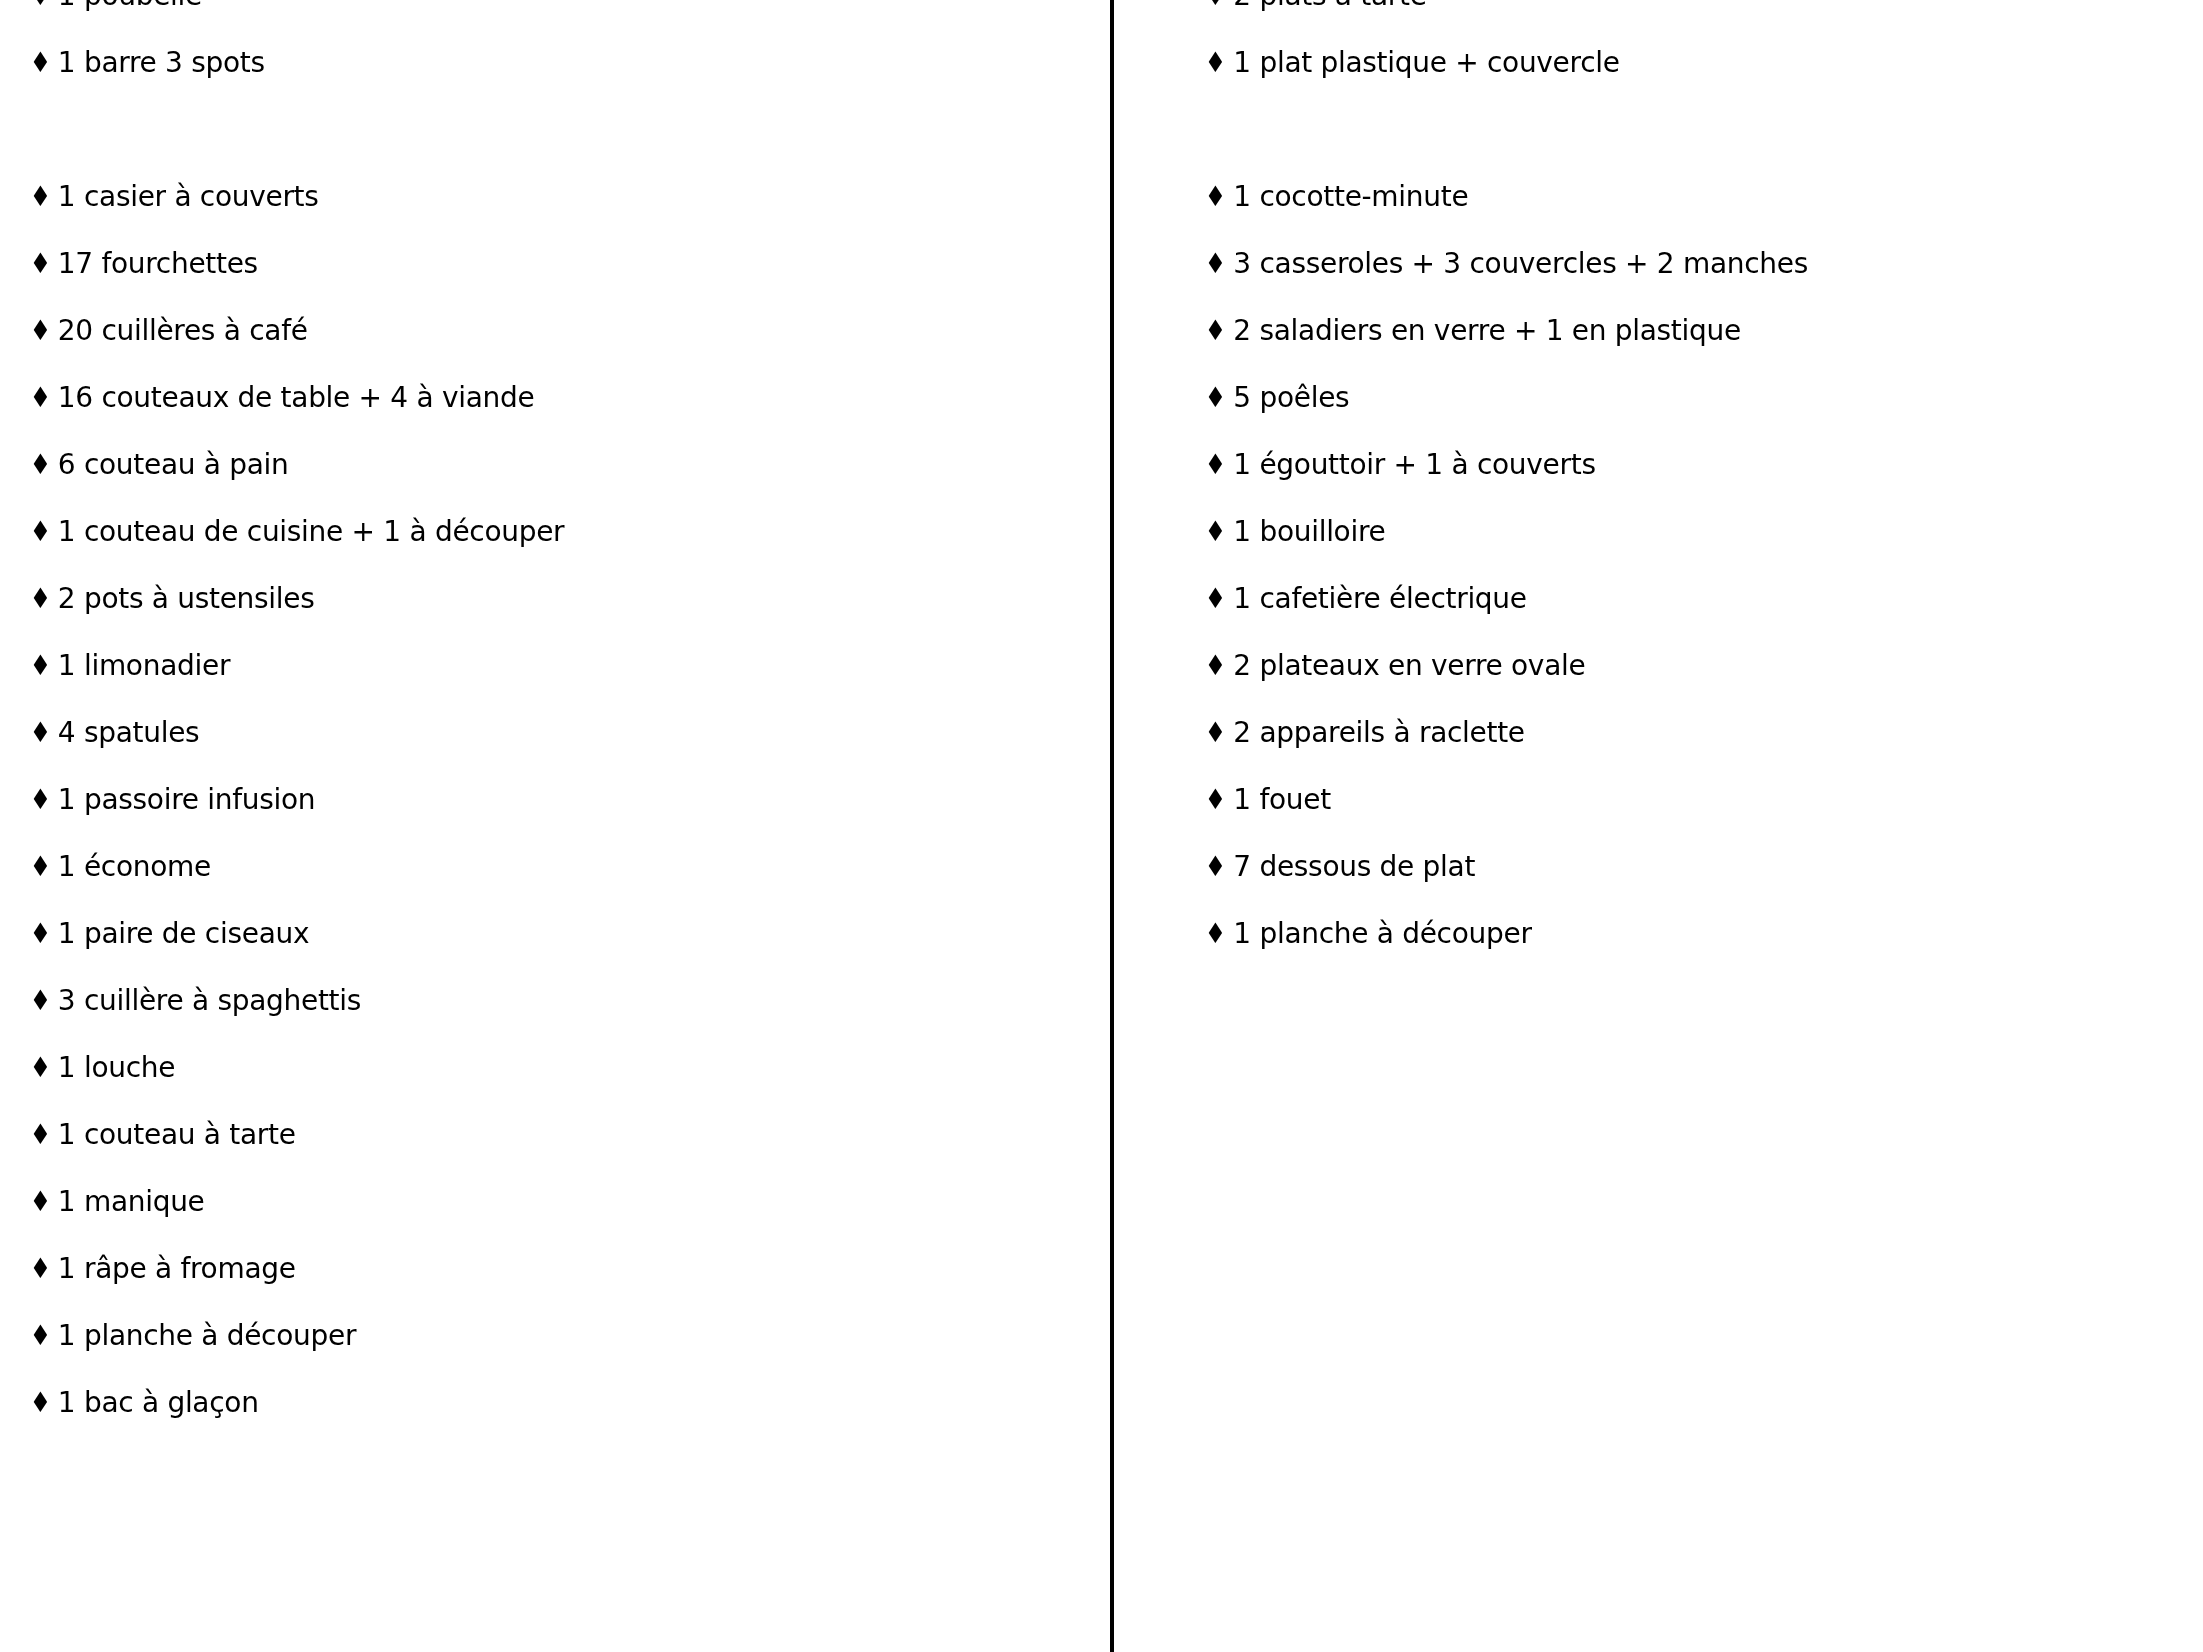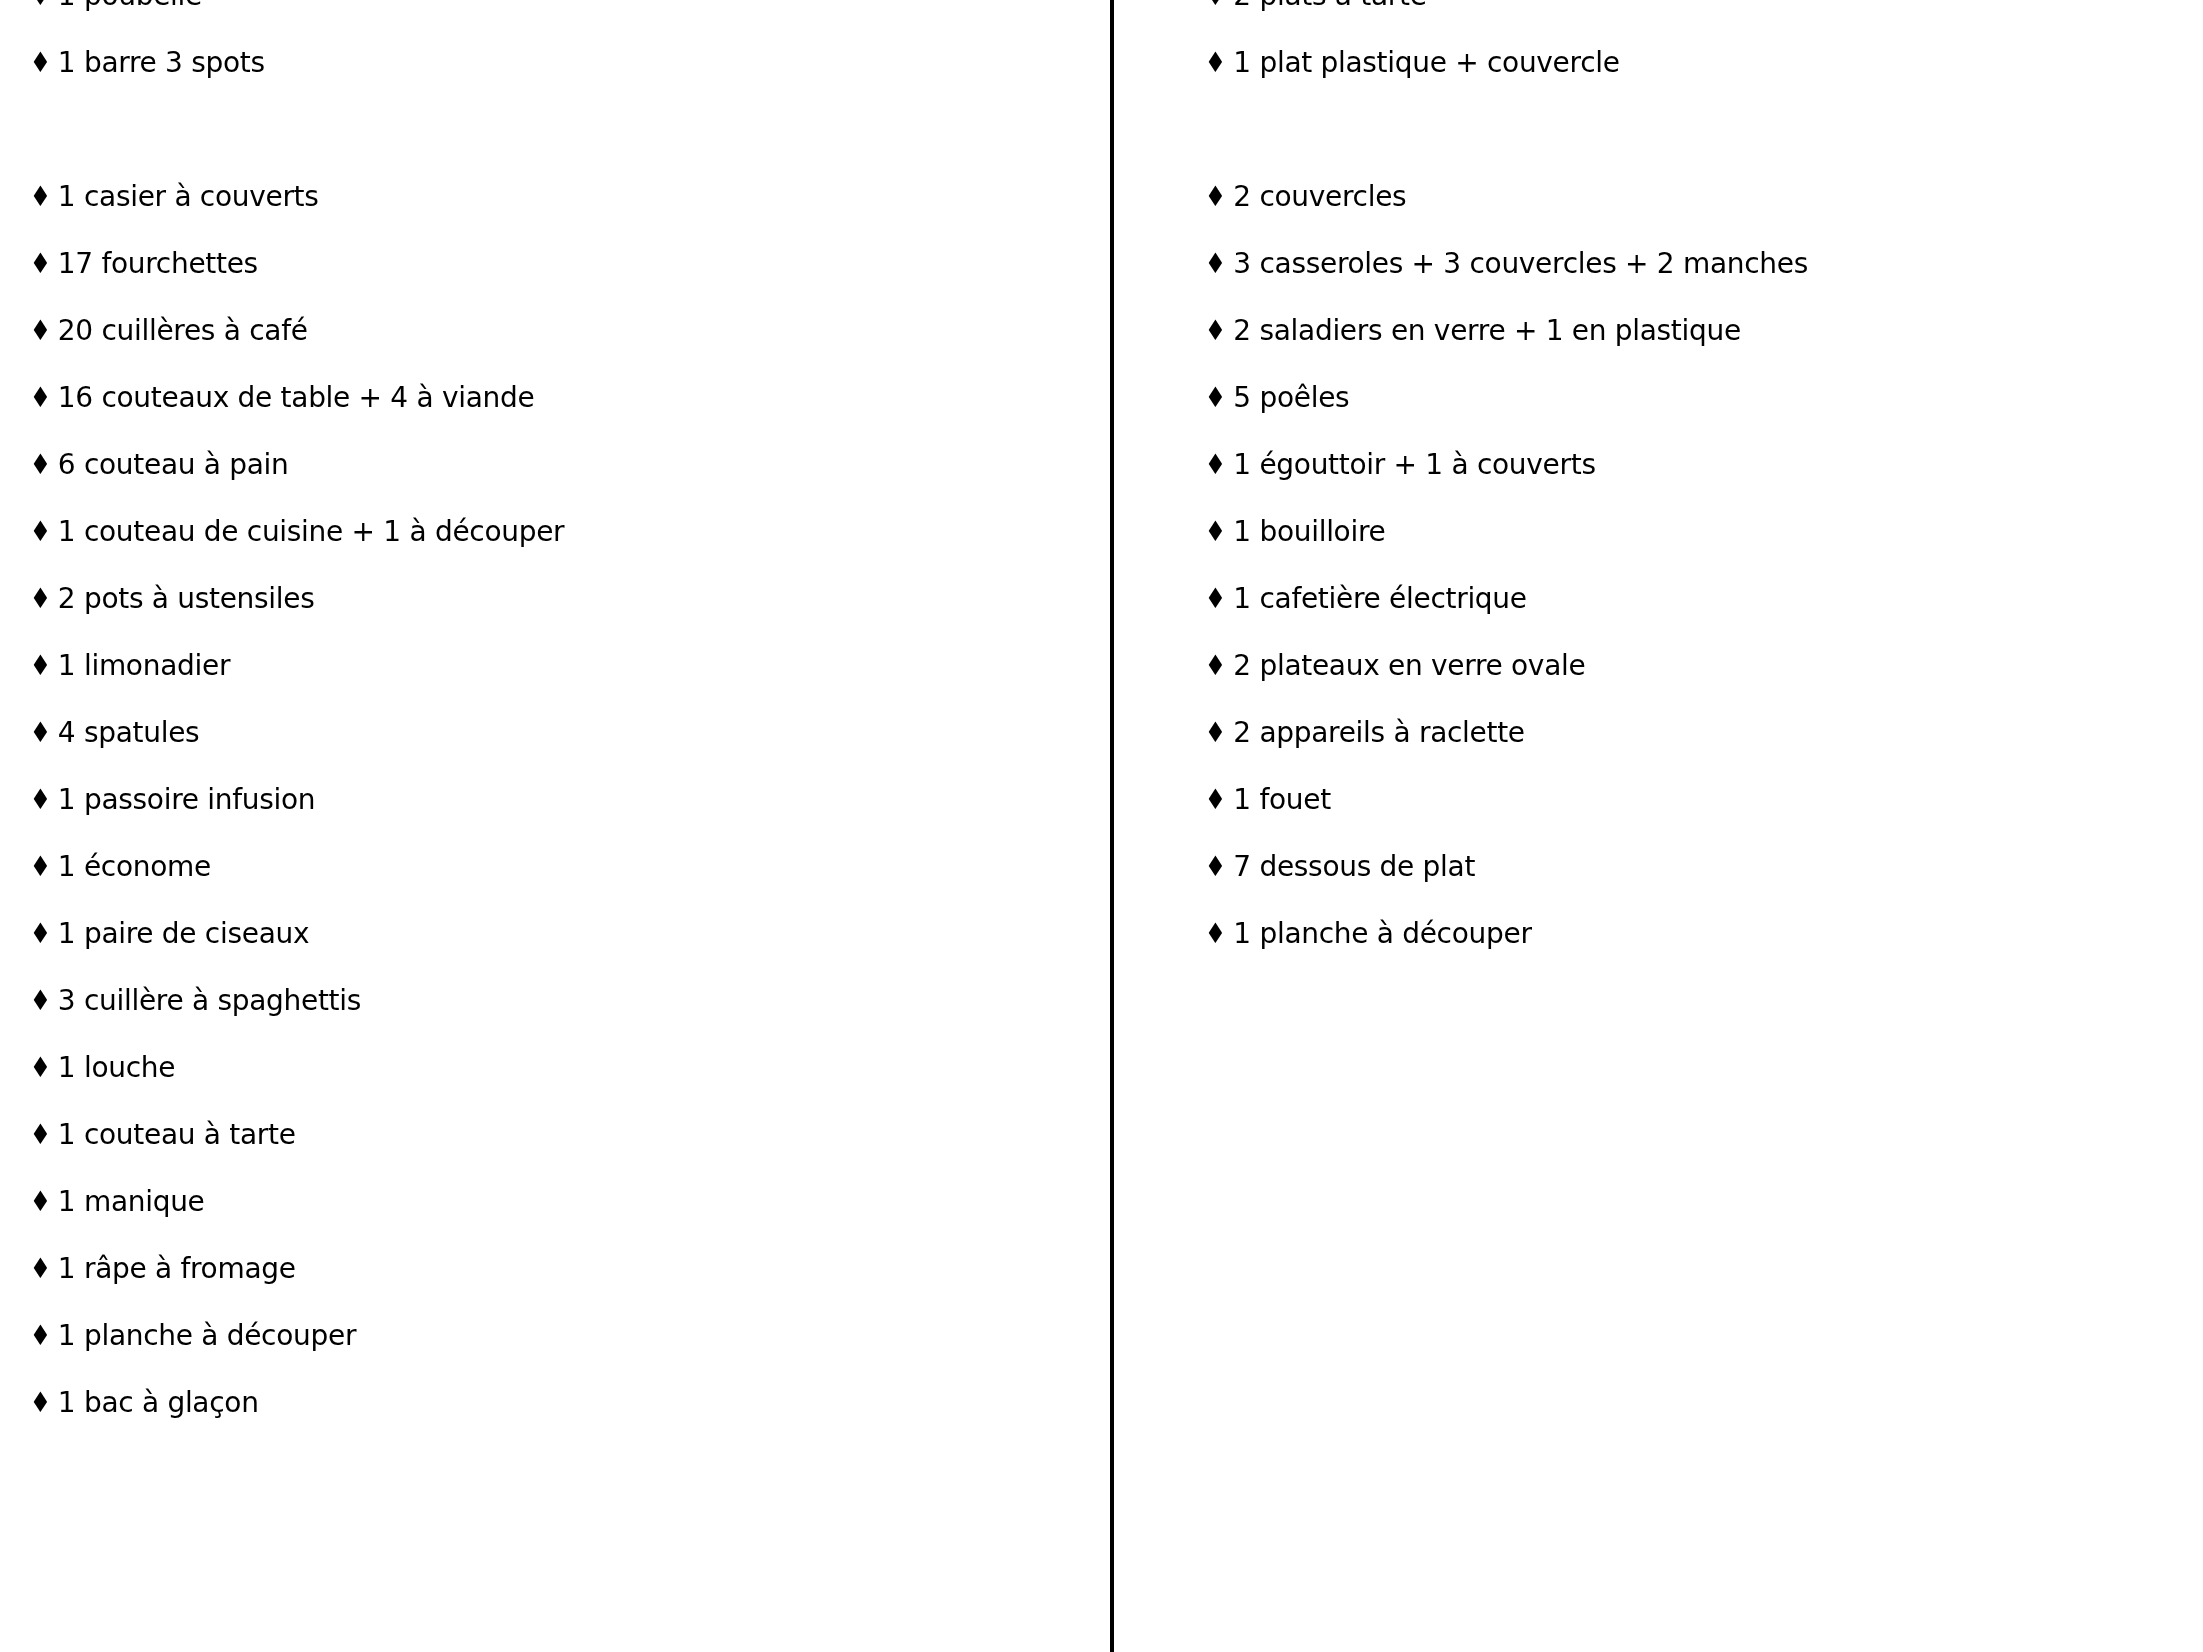--- a/index.html
+++ b/index.html
@@ -74,21 +74,21 @@
       <div class="line"><span class="bullet">♦</span><span class="item-text">1 planche à découper</span></div>
       <div class="line"><span class="bullet">♦</span><span class="item-text">1 bac à glaçon</span></div>
     </div>
 
   <div class="divider"></div>
 
   <div class="column column-right">
       <div class="line"><span class="bullet">♦</span><span class="item-text">2 plats à tarte</span></div>
       <div class="line"><span class="bullet">♦</span><span class="item-text">1 plat plastique + couvercle</span></div>
       <div class="line"></div>
-      <div class="line"><span class="bullet">♦</span><span class="item-text">2 couvercles</span></div>
+      <div class="line"><span class="bullet">♦</span><span class="item-text">1 cocotte-minute</span></div>
       <div class="line"><span class="bullet">♦</span><span class="item-text">3 casseroles + 3 couvercles + 2 manches</span></div>
       <div class="line"><span class="bullet">♦</span><span class="item-text">2 saladiers en verre + 1 en plastique</span></div>
       <div class="line"><span class="bullet">♦</span><span class="item-text">5 poêles</span></div>
       <div class="line"><span class="bullet">♦</span><span class="item-text">1 égouttoir + 1 à couverts</span></div>
       <div class="line"><span class="bullet">♦</span><span class="item-text">1 bouilloire</span></div>
       <div class="line"><span class="bullet">♦</span><span class="item-text">1 cafetière électrique</span></div>
       <div class="line"><span class="bullet">♦</span><span class="item-text">2 plateaux en verre ovale</span></div>
       <div class="line"><span class="bullet">♦</span><span class="item-text">2 appareils à raclette</span></div>
       <div class="line"><span class="bullet">♦</span><span class="item-text">1 fouet</span></div>
       <div class="line"><span class="bullet">♦</span><span class="item-text">7 dessous de plat</span></div>

